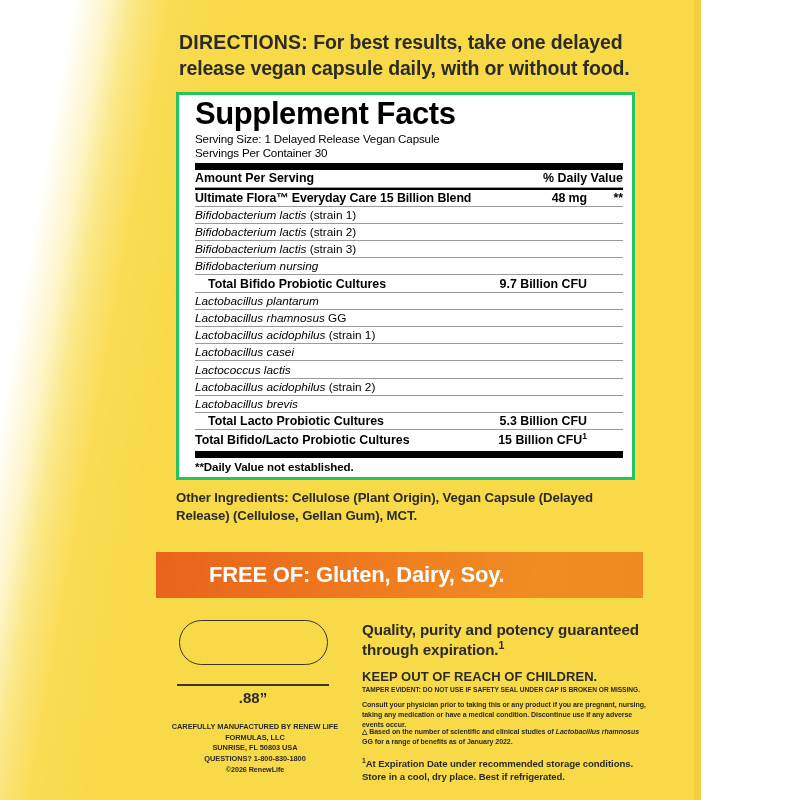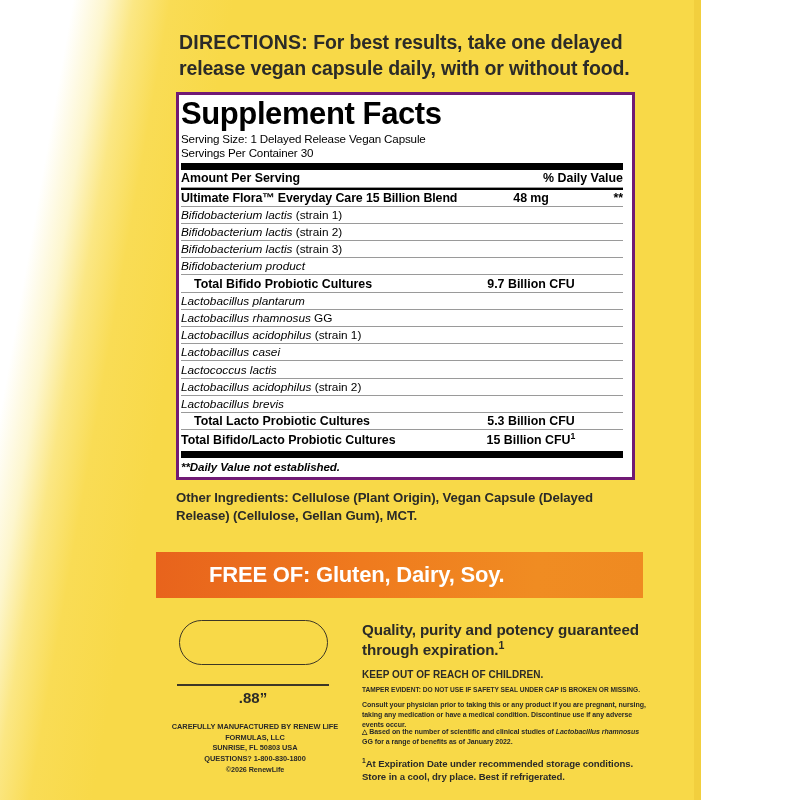--- a/index.html
+++ b/index.html
@@ -60,22 +60,22 @@
   #directions .dir-head { letter-spacing: 0.2px; }
 
   
   #facts-box {
     position: absolute;
     left: 176px;
     top: 92px;
     width: 459px;
     box-sizing: border-box;
     background: #ffffff;
-    border: 3px solid #701a75;
-    padding: 2px 9px 3px 2px;
+    border: 3px solid #22c55e;
+    padding: 2px 9px 3px 16px;
     color: #000000;
   }
   #facts-title {
     font-family: "Liberation Sans", sans-serif;
     font-size: 31px;
     font-weight: bold;
     line-height: 1.02;
     letter-spacing: -0.4px;
     margin: 1px 0 2px 0;
   }
@@ -114,29 +114,28 @@
   .row-sep td { border-bottom: 1px solid #9a9a9a; }
   .blend-row td { font-weight: bold; font-size: 12.4px; letter-spacing: -0.1px; }
   .strain td { padding-left: 7px; }
   .strain .sp { font-style: italic; }
   .total-row td {
     font-weight: bold;
     font-size: 12.4px;
   }
   .total-row .nm { padding-left: 13px; }
   .grand-row td { font-weight: bold; font-size: 12.4px; margin-left: 16px; }
-  .amt-cell { text-align: center; }
+  .amt-cell { text-align: right; }
   .dv-cell { text-align: right; font-weight: bold; }
 
   #daily-note {
     font-size: 11.6px;
     font-weight: bold;
     letter-spacing: -0.1px;
     padding: 2px 0 1px 0;
-    font-style: italic;
   }
 
   
   #other-ing {
     position: absolute;
     left: 176px;
     top: 489px;
     width: 462px;
     font-size: 13.2px;
     font-weight: bold;
@@ -219,21 +218,21 @@
     font-weight: bold;
     line-height: 1.28;
     color: #2b2b28;
     letter-spacing: -0.1px;
   }
   #keep-out {
     position: absolute;
     left: 362px;
     top: 669px;
     width: 285px;
-    font-size: 10px;
+    font-size: 13px;
     font-weight: bold;
     letter-spacing: 0.05px;
     color: #2b2b28;
   }
   #tamper {
     position: absolute;
     left: 362px;
     top: 686px;
     width: 290px;
     font-size: 6.6px;
@@ -325,21 +324,21 @@
             <td><span class="sp">Bifidobacterium lactis</span><span> (strain 2)</span></td>
             <td class="amt-cell" style="width: 112px;"></td>
             <td class="dv-cell" style="width: 36px;"></td>
           </tr>
           <tr class="row-sep strain">
             <td><span class="sp">Bifidobacterium lactis</span><span> (strain 3)</span></td>
             <td class="amt-cell" style="width: 112px;"></td>
             <td class="dv-cell" style="width: 36px;"></td>
           </tr>
           <tr class="row-sep strain">
-            <td><span class="sp">Bifidobacterium product</span></td>
+            <td><span class="sp">Bifidobacterium nursing</span></td>
             <td class="amt-cell" style="width: 112px;"></td>
             <td class="dv-cell" style="width: 36px;"></td>
           </tr>
           <tr class="row-sep total-row">
             <td class="nm">Total Bifido Probiotic Cultures</td>
             <td class="amt-cell" style="width: 112px;">9.7 Billion CFU</td>
             <td class="dv-cell" style="width: 36px;"></td>
           </tr>
           <tr class="row-sep strain">
             <td><span class="sp">Lactobacillus plantarum</span></td>

